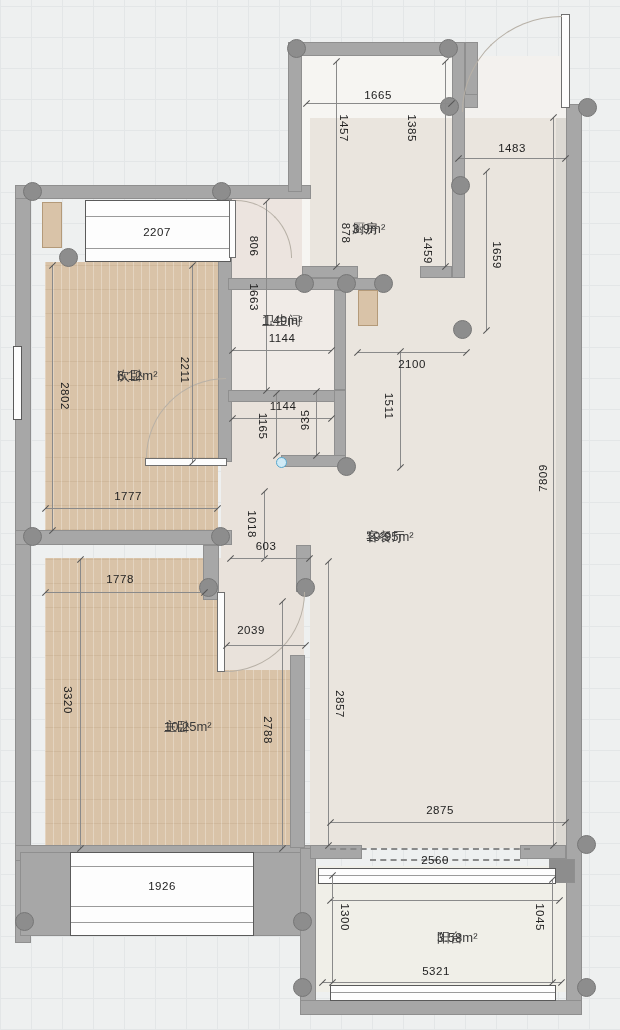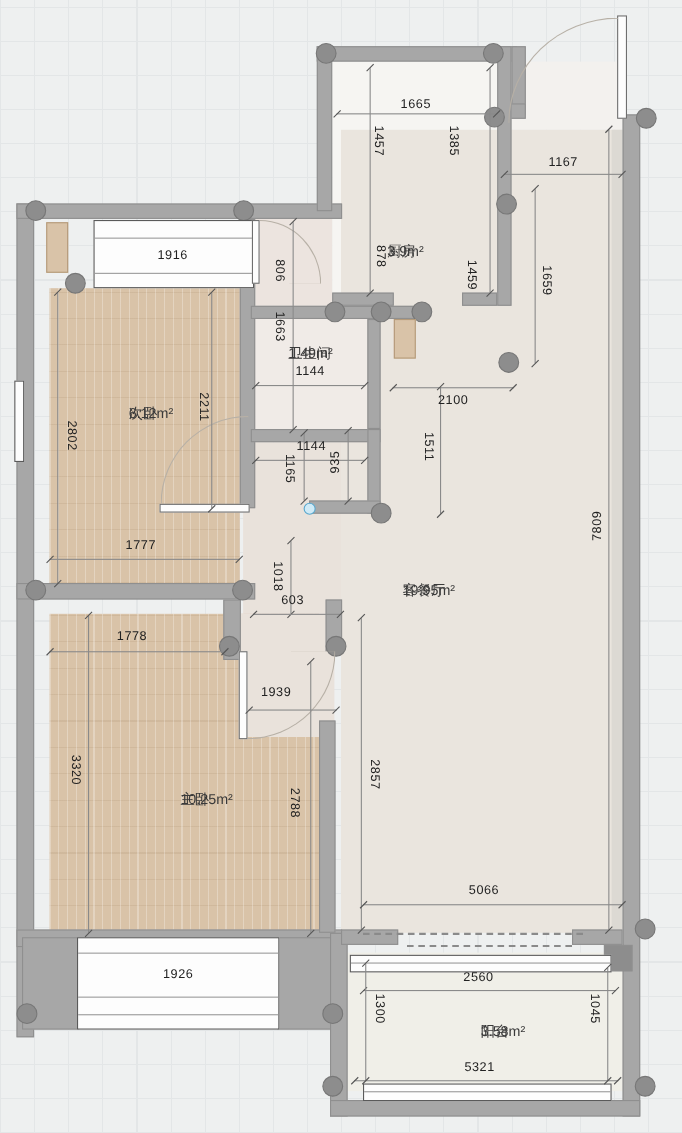--- a/index.html
+++ b/index.html
@@ -159,47 +159,47 @@
   <div class="dlv" style="left:328px;top:562px;height:283px;"></div>
   <div class="dlh" style="left:330px;top:822px;width:236px;"></div>
   <div class="dlh" style="left:330px;top:900px;width:230px;"></div>
   <div class="dlh" style="left:322px;top:982px;width:240px;"></div>
   <div class="dlv" style="left:332px;top:876px;height:106px;"></div>
   <div class="dlv" style="left:552px;top:880px;height:102px;"></div>
 
   <div class="dim" style="left:378px;top:95px;">1665</div>
   <div class="dim r90" style="left:344px;top:128px;">1457</div>
   <div class="dim r90" style="left:412px;top:128px;">1385</div>
-  <div class="dim" style="left:512px;top:148px;">1167</div>
+  <div class="dim" style="left:512px;top:148px;">1483</div>
   <div class="dim r90" style="left:346px;top:233px;">878</div>
   <div class="dim r90" style="left:428px;top:250px;">1459</div>
   <div class="dim r90" style="left:497px;top:255px;">1659</div>
-  <div class="dim" style="left:157px;top:232px;">1916</div>
+  <div class="dim" style="left:157px;top:232px;">2207</div>
   <div class="dim r90" style="left:254px;top:246px;">806</div>
   <div class="dim r90" style="left:254px;top:297px;">1663</div>
   <div class="dim" style="left:282px;top:338px;">1144</div>
   <div class="dim r90" style="left:185px;top:370px;">2211</div>
   <div class="dim r90" style="left:65px;top:396px;">2802</div>
   <div class="dim" style="left:412px;top:364px;">2100</div>
   <div class="dim r90" style="left:389px;top:406px;">1511</div>
   <div class="dim" style="left:283px;top:406px;">1144</div>
   <div class="dim rm90" style="left:305px;top:420px;">935</div>
   <div class="dim r90" style="left:263px;top:426px;">1165</div>
   <div class="dim rm90" style="left:543px;top:478px;">7809</div>
   <div class="dim" style="left:128px;top:496px;">1777</div>
   <div class="dim r90" style="left:252px;top:524px;">1018</div>
   <div class="dim" style="left:266px;top:546px;">603</div>
   <div class="dim" style="left:120px;top:579px;">1778</div>
-  <div class="dim" style="left:251px;top:630px;">1939</div>
+  <div class="dim" style="left:251px;top:630px;">2039</div>
   <div class="dim r90" style="left:68px;top:700px;">3320</div>
   <div class="dim r90" style="left:268px;top:730px;">2788</div>
   <div class="dim r90" style="left:340px;top:704px;">2857</div>
-  <div class="dim" style="left:440px;top:810px;">5066</div>
+  <div class="dim" style="left:440px;top:810px;">2875</div>
   <div class="dim" style="left:162px;top:886px;">1926</div>
-  <div class="dim" style="left:435px;top:889px;">2560</div>
+  <div class="dim" style="left:435px;top:860px;">2560</div>
   <div class="dim r90" style="left:345px;top:917px;">1300</div>
   <div class="dim" style="left:436px;top:971px;">5321</div>
   <div class="dim r90" style="left:540px;top:917px;">1045</div>
 
   <div class="room" style="left:352px;top:220px;">
     <div class="nm">厨房</div>
     <div class="ar">3.9m²</div>
   </div>
   <div class="room" style="left:262px;top:312px;">
     <div class="nm">卫生间</div>

